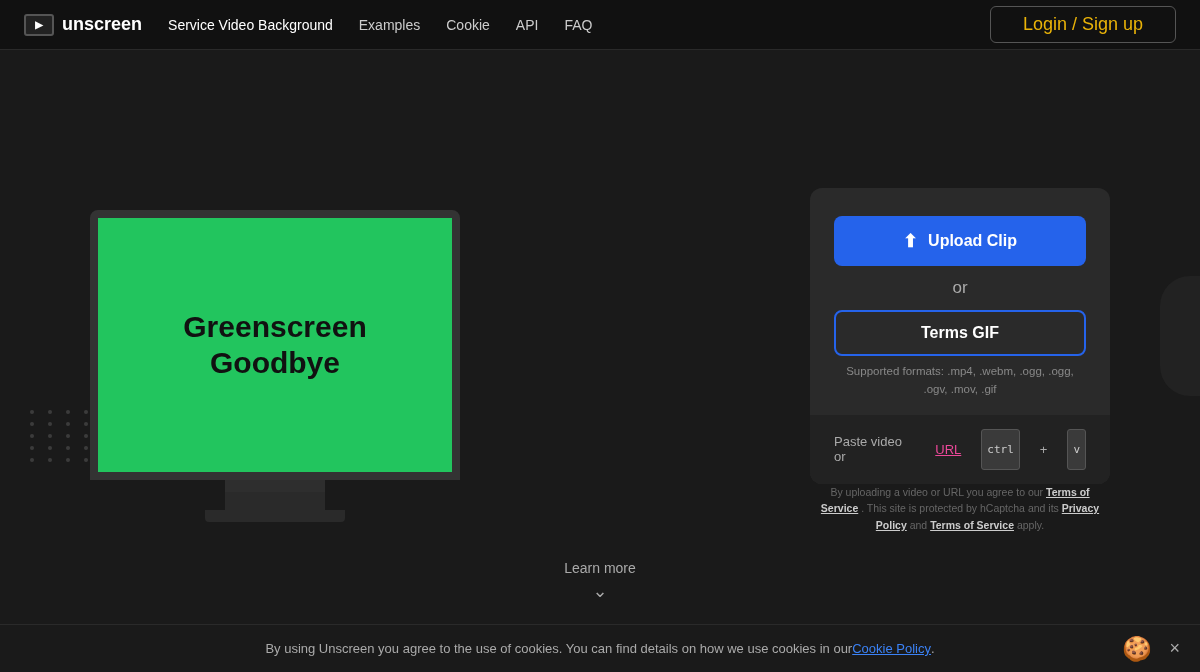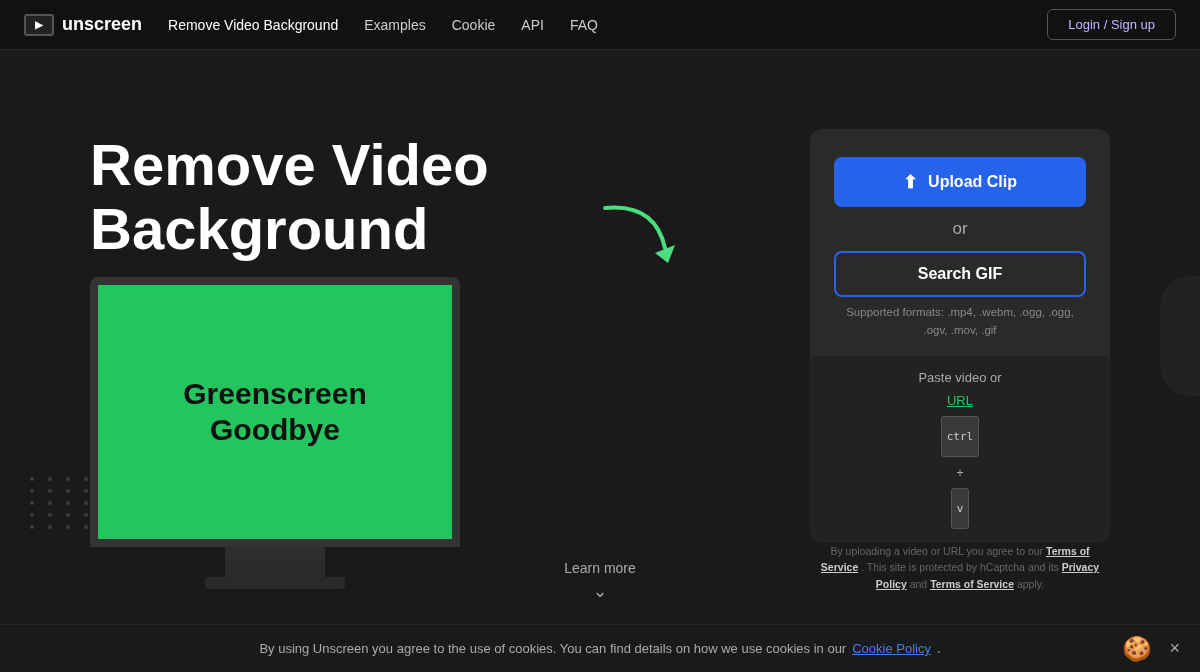--- a/index.html
+++ b/index.html
@@ -60,24 +60,24 @@
       text-decoration: none;
       color: #ccc;
       font-size: 14px;
       padding: 6px 10px;
       border-radius: 4px;
     }
     nav ul li a.active { color: #fff; }
     .login-btn {
       border: 1px solid #555;
       background: transparent;
-      color: #c4b5fd;
-      padding: 7px 20px;
+      color: #eab308;
+      padding: 7px 32px;
       border-radius: 6px;
-      font-size: 13px;
+      font-size: 18px;
       cursor: pointer;
     }
 
     
     main {
       padding-top: 50px;
       height: 100%;
       display: flex;
       align-items: center;
       justify-content: center;
@@ -248,27 +248,26 @@
       line-height: 1.6;
     }
     .paste-bar {
       background: #222;
       border-radius: 0 0 12px 12px;
       margin: 0 -24px;
       padding: 14px 24px;
       display: flex;
       align-items: center;
       justify-content: center;
-      gap: 8px;
+      gap: 20px;
       color: #aaa;
       font-size: 13px;
-      flex-direction: column;
     }
     .paste-url {
-      color: #22c55e;
+      color: #ec4899;
       text-decoration: underline;
     }
     .key-badge {
       background: #3a3a3a;
       border: 1px solid #555;
       border-radius: 3px;
       padding: 13px 5px;
       font-size: 11px;
       color: #ccc;
       font-family: monospace;
@@ -309,21 +308,21 @@
       position: fixed;
       bottom: 0;
       left: 0;
       right: 0;
       height: 48px;
       background: #1a1a1a;
       border-top: 1px solid #2a2a2a;
       display: flex;
       align-items: center;
       justify-content: center;
-      gap: 6px;
+      gap: 0;
       font-size: 13px;
       color: #aaa;
       padding: 0 20px;
     }
     .cookie-link {
       color: #3b82f6;
       text-decoration: underline;
     }
     .cookie-close {
       position: absolute;
@@ -355,42 +354,33 @@
   </style>
 </head>
 <body>
 
 <nav>
   <a class="logo" href="#">
     <div class="logo-icon"></div>
     <span>unscreen</span>
   </a>
   <ul>
-    <li><a href="#" class="active">Remove Video Background</a></li>
+    <li><a href="#" class="active">Service Video Background</a></li>
     <li><a href="#">Examples</a></li>
     <li><a href="#">Cookie</a></li>
     <li><a href="#">API</a></li>
     <li><a href="#">FAQ</a></li>
   </ul>
   <button class="login-btn">Login / Sign up</button>
 </nav>
 
 <main>
   <div class="hero">
 
     <div class="hero-left">
-      <h1 class="hero-title">
-        <span>Remove Video</span><br>
-        <span>Background</span>
-        
-        <svg class="arrow-svg" width="80" height="80" viewBox="0 0 80 80">
-          <path d="M5 15 Q55 10 65 55" stroke="#4ade80" stroke-width="4" fill="none" stroke-linecap="round"></path>
-          <polygon points="55,60 75,52 68,70" fill="#4ade80"></polygon>
-        </svg>
-      </h1>
 
       <div class="monitor-wrapper">
         <div class="dots">
           <div class="dot"></div>
             <div class="dot"></div>
             <div class="dot"></div>
             <div class="dot"></div>
             <div class="dot"></div>
             <div class="dot"></div>
             <div class="dot"></div>
@@ -436,21 +426,21 @@
       </div>
     </div>
 
     <div class="hero-right">
       <div class="upload-card">
         <button class="upload-btn">
           <span class="upload-icon">⬆</span>
           <span>Upload Clip</span>
         </button>
         <div class="or-divider">or</div>
-        <button class="search-gif-btn">Search GIF</button>
+        <button class="search-gif-btn">Terms GIF</button>
         <p class="formats-text">Supported formats: .mp4, .webm, .ogg, .ogg, .ogv, .mov, .gif</p>
         <div class="paste-bar">
           <span>Paste video or</span>
           <span class="paste-url">URL</span>
           <span class="key-badge">ctrl</span>
           <span>+</span>
           <span class="key-badge">v</span>
         </div>
       </div>
 

